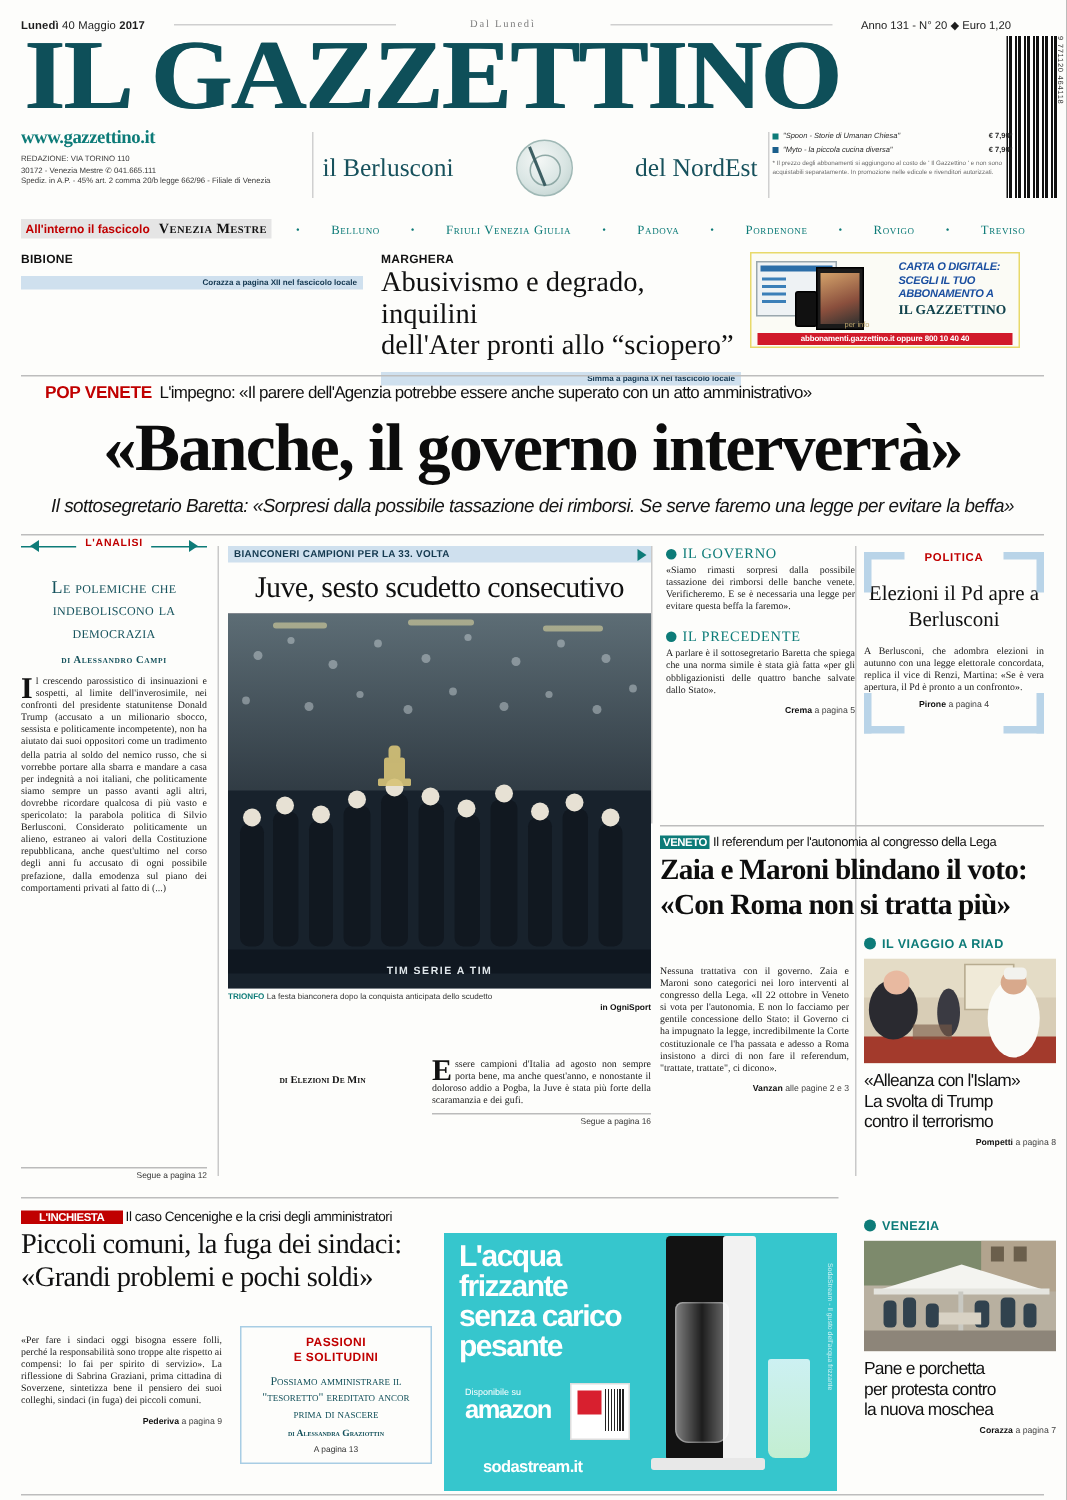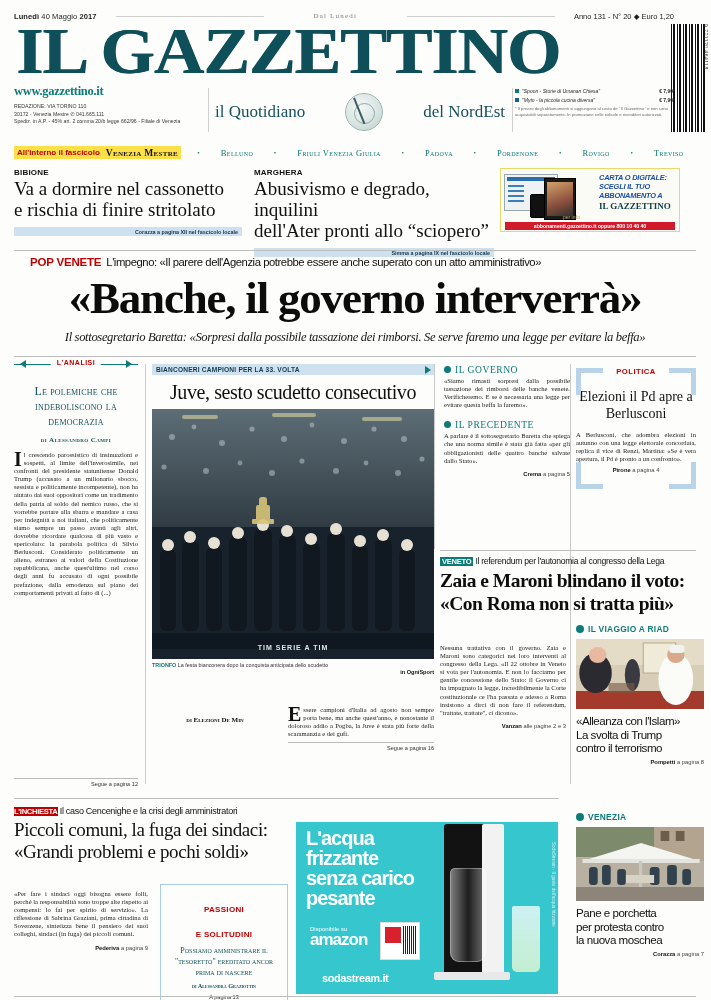--- a/index.html
+++ b/index.html
@@ -56,21 +56,21 @@
   .promo{position:absolute;right:36px;top:88px;width:160px;font-family:"Liberation Sans",sans-serif;}
   .promo-row{display:flex;align-items:center;font-size:5px;color:#2a2a2a;margin-bottom:2.5px;}
   .promo-dot{width:4px;height:4px;background:#0d7b78;margin-right:3px;flex:0 0 auto;}
   .promo-dot.b{background:#1b5f8c;}
   .promo-nm{flex:1;font-style:italic;}
   .promo-pr{font-weight:bold;}
   .promo-fine{font-size:4.2px;color:#6a6a6a;line-height:6px;margin-top:3px;}
 
   
   .nav{position:absolute;left:14px;top:146px;width:680px;height:13px;display:flex;align-items:center;}
-  .nav-hl{background:#fde047;height:13px;display:flex;align-items:center;padding:0 3px;}
+  .nav-hl{background:#e5e5e5;height:13px;display:flex;align-items:center;padding:0 3px;}
   .nav-hl .red{font-family:"Liberation Sans",sans-serif;font-weight:bold;font-size:8px;color:#c00000;}
   .nav-hl .vm{font-family:"Liberation Serif",serif;font-weight:bold;font-size:9.5px;color:#111;margin-left:6px;
     font-variant:small-caps;letter-spacing:.3px;}
   .nav-rest{flex:1;display:flex;align-items:center;justify-content:space-around;
     font-family:"Liberation Serif",serif;font-size:8.5px;color:#0d7b78;font-variant:small-caps;letter-spacing:.4px;
     padding-left:6px;}
   .nav-rest i{font-style:normal;color:#0d7b78;}
   .nav-sep{color:#0d7b78;font-size:7px;}
 
   
@@ -107,21 +107,21 @@
   .strap .k{font-family:"Liberation Sans",sans-serif;font-weight:bold;font-size:11.5px;color:#c00000;
     letter-spacing:-.2px;margin-right:5px;}
   .strap .t{font-family:"Liberation Sans",sans-serif;font-size:11.3px;color:#111;letter-spacing:-.45px;
     white-space:nowrap;}
 
   
   .mainhead{position:absolute;left:14px;top:272px;width:682px;text-align:center;
     font-family:"Liberation Serif",serif;font-weight:bold;font-size:45px;line-height:52px;color:#0c0c0c;
     letter-spacing:-1.2px;}
   .subhead{position:absolute;left:14px;top:330px;width:682px;text-align:center;
-    font-family:Liberation Serif, serif;font-style:italic;font-size:12.6px;color:#151515;letter-spacing:-.35px;
+    font-family:Liberation Sans, sans-serif;font-style:italic;font-size:12.6px;color:#151515;letter-spacing:-.35px;
     white-space:nowrap;}
   .rule{position:absolute;background:#bdbdbd;height:1px;}
 
   
   .lcol{position:absolute;left:14px;top:364px;width:124px;}
   .cornerbox{position:relative;padding-top:14px;}
   .cbar{position:absolute;left:0;top:0;width:100%;height:1px;background:#0d7b78;}
   .ctag{position:absolute;left:50%;top:-5px;transform:translateX(-50%);background:#fdfdfb;padding:0 6px;
     font-family:"Liberation Sans",sans-serif;font-weight:bold;font-size:7px;color:#c00000;letter-spacing:.5px;}
   .carr{position:absolute;top:-4px;width:0;height:0;border-top:4px solid transparent;border-bottom:4px solid transparent;}
@@ -183,27 +183,27 @@
     font-size:8.4px;color:#0d7b78;letter-spacing:.3px;}
   .rail-dot{width:8px;height:8px;border-radius:50%;background:#0d7b78;margin-right:4px;flex:0 0 auto;}
   .rail-h{font-family:"Liberation Sans",sans-serif;font-size:11.6px;line-height:13.5px;color:#111;
     margin-top:5px;letter-spacing:-.5px;}
   .rail-ref{font-family:"Liberation Sans",sans-serif;font-size:5.8px;color:#444;text-align:right;margin-top:4px;}
   .rail-ref b{color:#111;}
 
   
   .inch{position:absolute;left:14px;top:806px;width:270px;}
   .i-k{font-family:"Liberation Sans",sans-serif;font-size:9px;color:#111;letter-spacing:-.3px;white-space:nowrap;}
-  .i-k b{background:#c00000;color:#fff;padding:0 0;font-size:7.6px;}
+  .i-k b{background:#c00000;color:#fff;padding:0 12px;font-size:7.6px;}
   .i-h{font-family:"Liberation Serif",serif;font-size:19px;line-height:22px;color:#111;margin-top:3px;letter-spacing:-.4px;}
 
   
   .pass{position:absolute;left:160px;top:884px;width:128px;border:1px solid #a8cde4;padding:5px 6px;box-sizing:border-box;}
   .pass-t{font-family:"Liberation Sans",sans-serif;font-weight:bold;font-size:8px;color:#c00000;text-align:center;
-    line-height:10px;letter-spacing:.3px;margin-top:15px;}
+    line-height:10px;letter-spacing:.3px;}
   .pass-h{font-family:"Liberation Serif",serif;font-variant:small-caps;font-size:8px;line-height:11px;
     text-align:center;color:#15525c;margin-top:5px;}
   .pass-by{font-family:"Liberation Serif",serif;font-variant:small-caps;font-size:6.4px;text-align:center;
     color:#15525c;margin-top:4px;font-weight:bold;}
   .pass-ref{font-family:"Liberation Sans",sans-serif;font-size:5.6px;text-align:center;color:#333;margin-top:5px;}
 
   
   .soda{position:absolute;left:296px;top:822px;width:262px;height:172px;background:#36c6cd;overflow:hidden;}
   .soda-h{position:absolute;left:10px;top:6px;width:130px;font-family:"Liberation Sans",sans-serif;
     font-weight:bold;font-size:20px;line-height:20px;color:#fff;letter-spacing:-1px;}
@@ -255,21 +255,21 @@
     <div class="imprint">
       <div>REDAZIONE: VIA TORINO 110</div>
       <div>30172 - Venezia Mestre ✆ 041.665.111</div>
       <div>Spediz. in A.P. - 45%  art. 2 comma 20/b legge 662/96 - Filiale di Venezia</div>
     </div>
   </div>
   <div class="vline" style="left:208px"></div>
   <div class="vline" style="left:512px"></div>
 
   <div class="quot">
-    <span>il Quotidiano</span>
+    <span>il Berlusconi</span>
     <div class="logo-circ"></div>
     <span>del NordEst</span>
   </div>
 
   <div class="promo">
     <div class="promo-row">
       <span class="promo-dot"></span>
       <span class="promo-nm">"Spoon - Storie di Umanan Chiesa"</span>
       <span class="promo-pr">€ 7,90*</span>
     </div>
@@ -297,24 +297,20 @@
       <i>Pordenone</i>
       <span class="nav-sep">•</span>
       <i>Rovigo</i>
       <span class="nav-sep">•</span>
       <i>Treviso</i>
     </div>
   </div>
 
   <div class="teaser" style="left:14px;width:228px">
     <div class="kick">BIBIONE</div>
-    <div class="h">
-      <span>Va a dormire nel cassonetto</span><br>
-      <span>e rischia di finire stritolato</span>
-    </div>
     <div class="ref">Corazza a pagina XII nel fascicolo locale</div>
   </div>
 
   <div class="teaser" style="left:254px;width:240px">
     <div class="kick">MARGHERA</div>
     <div class="h">
       <span>Abusivismo e degrado, inquilini</span><br>
       <span>dell'Ater pronti allo “sciopero”</span>
     </div>
     <div class="ref">Simma a pagina IX nel fascicolo locale</div>

